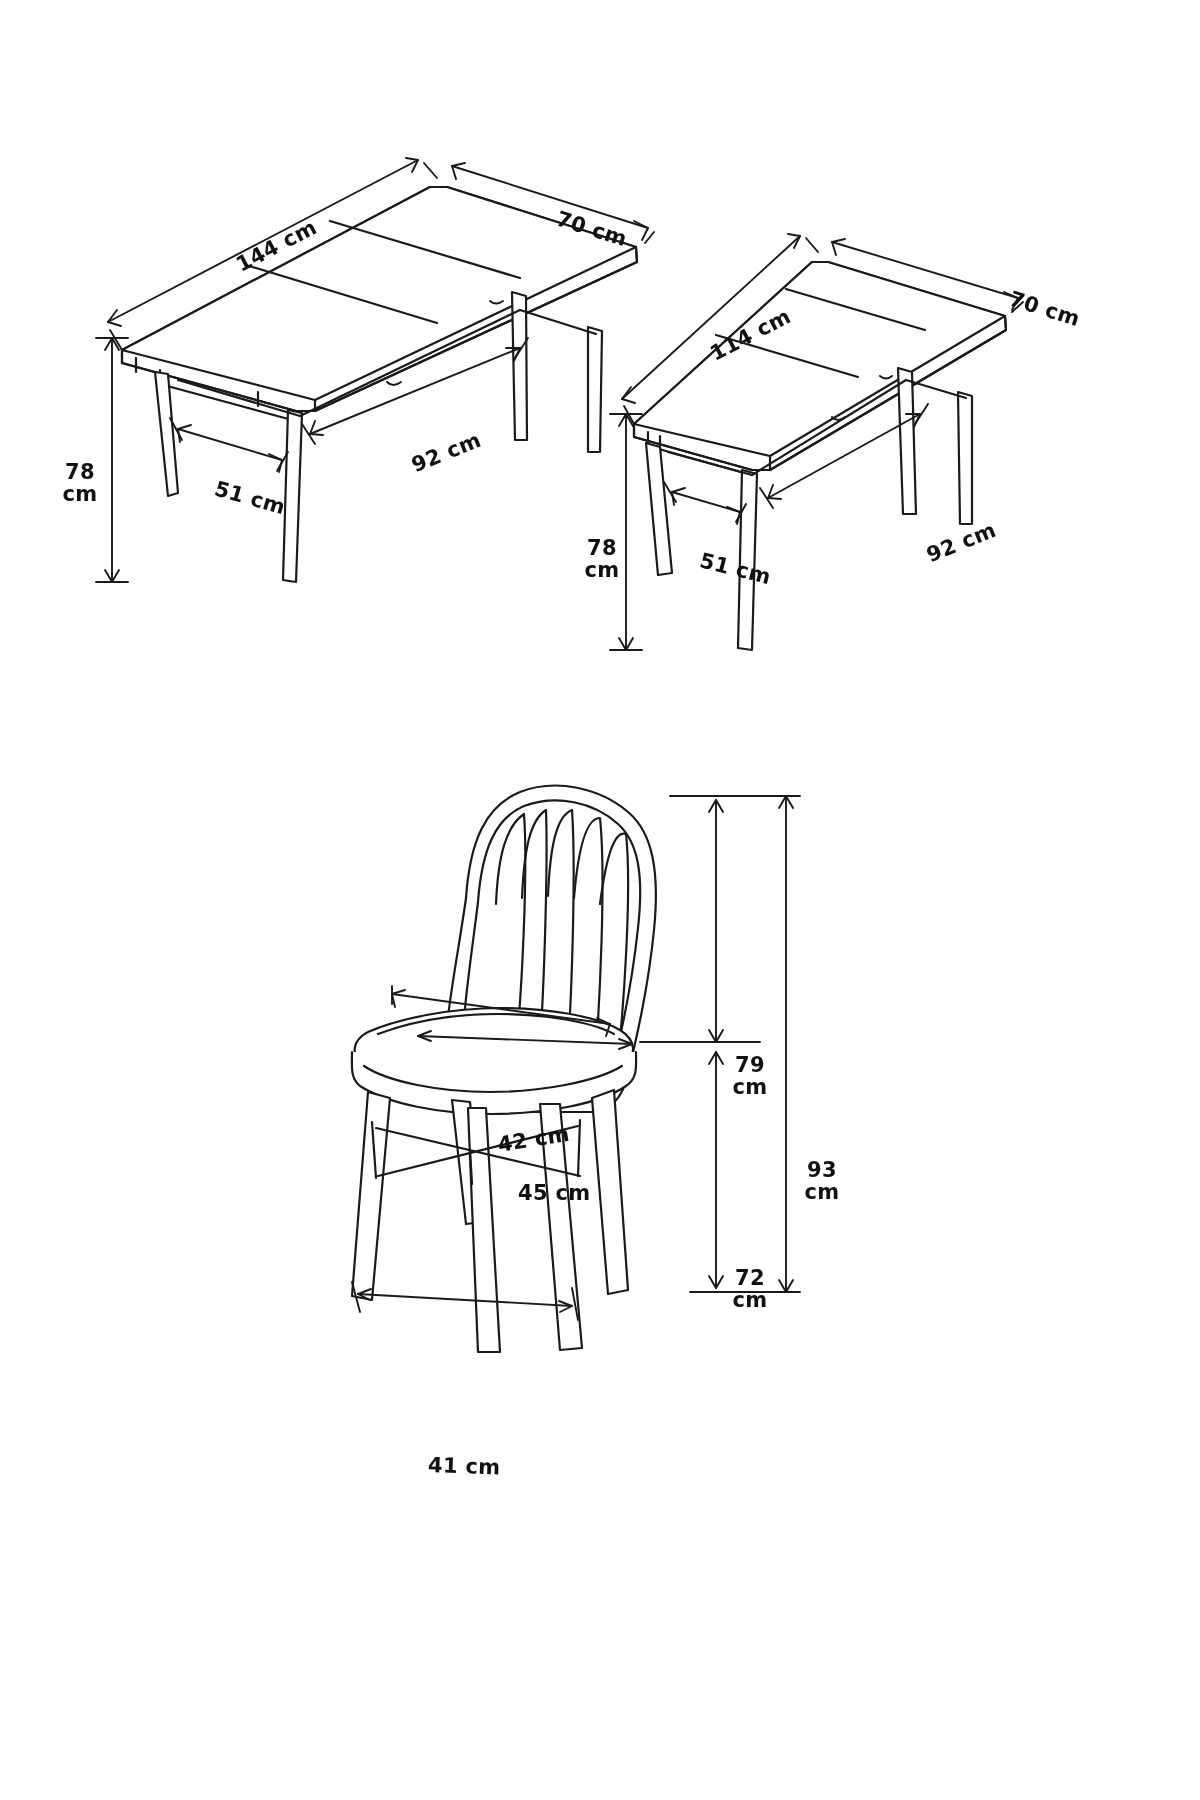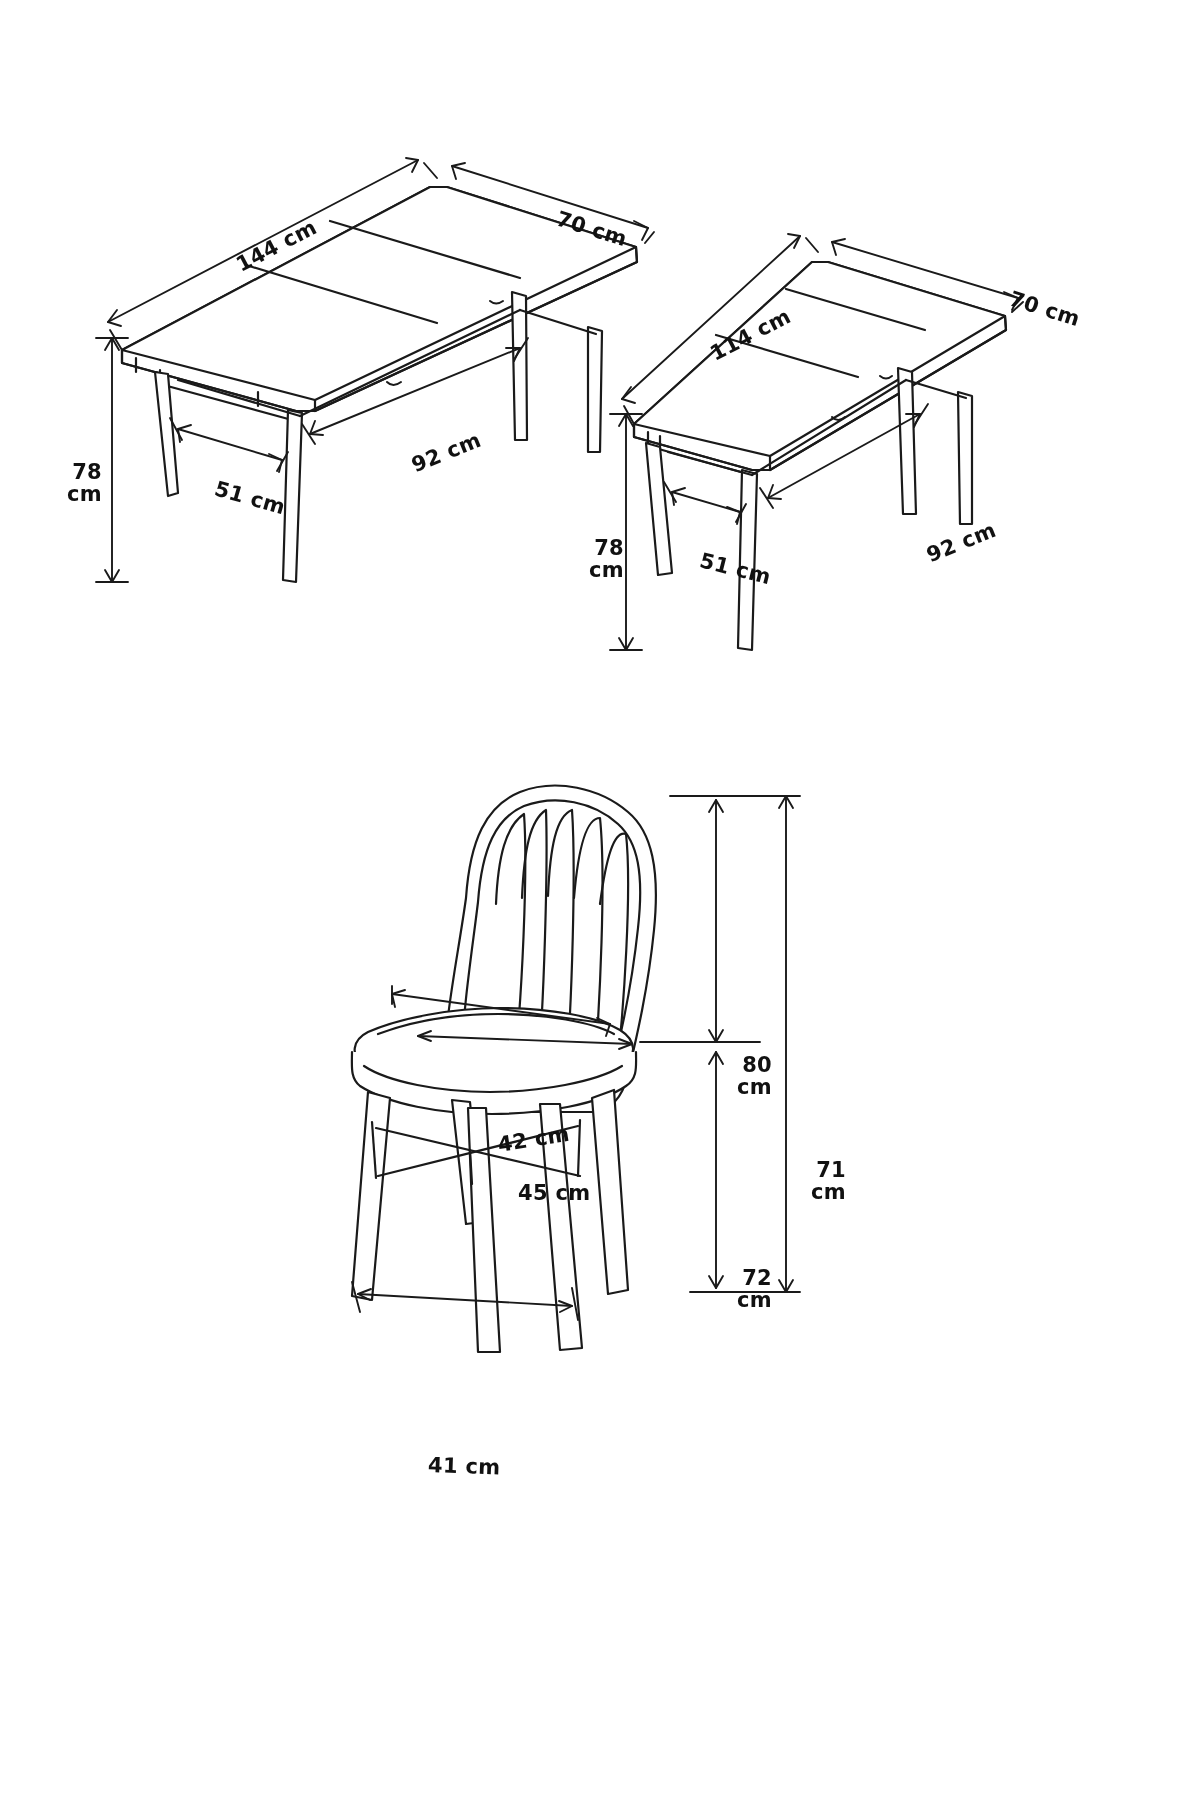--- a/index.html
+++ b/index.html
@@ -32,21 +32,21 @@
     position: absolute;
     font-family: "DejaVu Sans", sans-serif;
     font-weight: 700;
     color: #111111;
     font-size: 21px;
     line-height: 1.02;
     white-space: pre;
     letter-spacing: 0.3px;
   }
   .dim-label.stack {
-    text-align: right;
+    text-align: center;
     line-height: 1.04;
   }
 </style>
 </head>
 <body>
 
 <div class="sheet">
 
   <svg class="diagram-svg" viewBox="0 0 1200 1800">
     <g fill="none" stroke="#1a1a1a" stroke-width="2.2" stroke-linejoin="round" stroke-linecap="round">
@@ -298,23 +298,23 @@
   <div class="dim-label" style="left:215px; top:478px; transform: rotate(16deg); transform-origin: left center;">51 cm</div>
   <div class="dim-label" style="left:413px; top:456px; transform: rotate(-22deg); transform-origin: left center;">92 cm</div>
 
   <div class="dim-label" style="left:712px; top:345px; transform: rotate(-27.5deg); transform-origin: left center;">114 cm</div>
   <div class="dim-label" style="left:1010px; top:288px; transform: rotate(17.5deg); transform-origin: left center;">70 cm</div>
   <div class="dim-label stack" style="left:580px; top:538px; width:44px;">78
 cm</div>
   <div class="dim-label" style="left:700px; top:550px; transform: rotate(14deg); transform-origin: left center;">51 cm</div>
   <div class="dim-label" style="left:928px; top:546px; transform: rotate(-22deg); transform-origin: left center;">92 cm</div>
 
-  <div class="dim-label stack" style="left:728px; top:1055px; width:44px;">80
-cm</div>
-  <div class="dim-label stack" style="left:798px; top:1160px; width:48px;">71
+  <div class="dim-label stack" style="left:728px; top:1055px; width:44px;">79
+cm</div>
+  <div class="dim-label stack" style="left:798px; top:1160px; width:48px;">93
 cm</div>
   <div class="dim-label stack" style="left:728px; top:1268px; width:44px;">72
 cm</div>
   <div class="dim-label" style="left:498px; top:1135px; transform: rotate(-9deg); transform-origin: left center;">42 cm</div>
   <div class="dim-label" style="left:518px; top:1183px;">45 cm</div>
   <div class="dim-label" style="left:428px; top:1455px; transform: rotate(2deg); transform-origin: left center;">41 cm</div>
 
 </div>
 
 </body></html>

